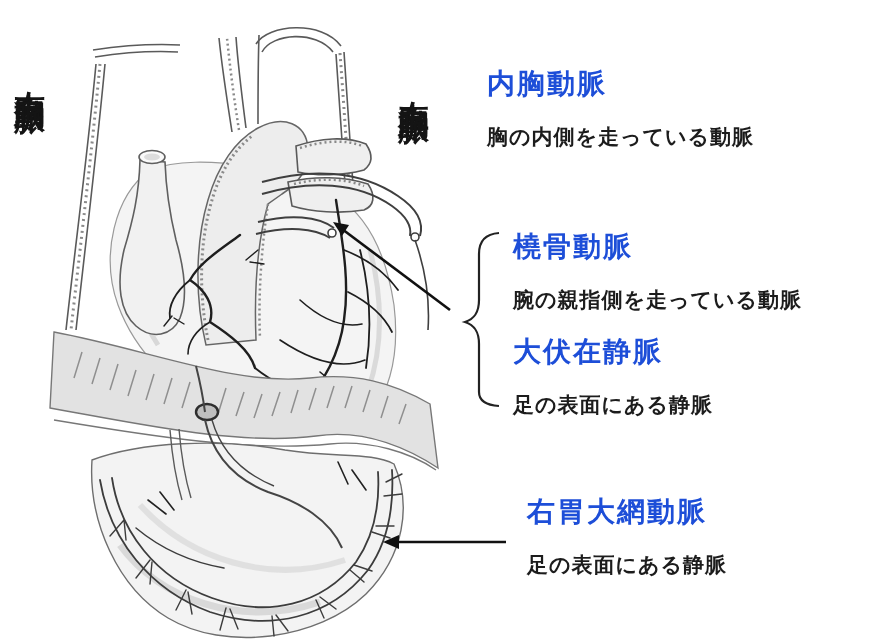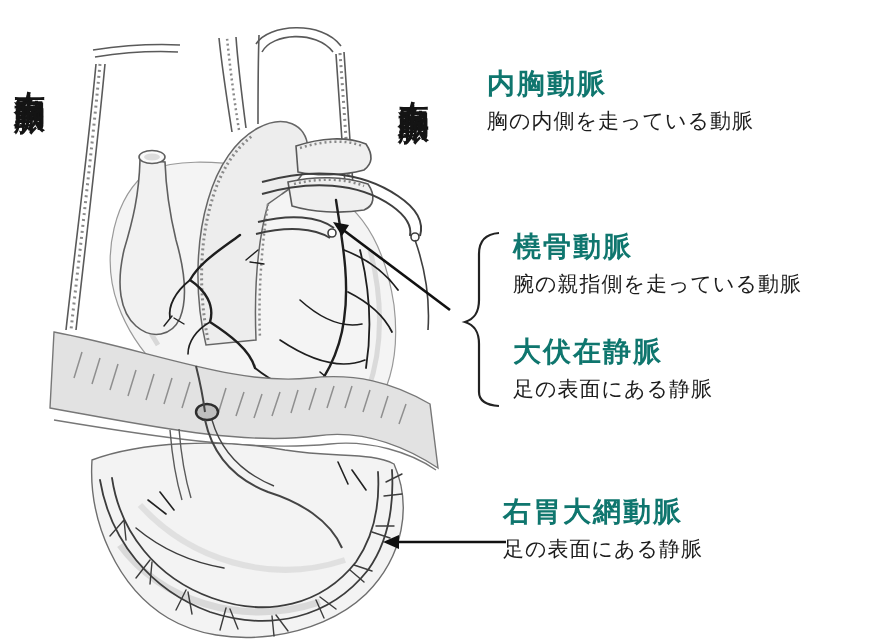--- a/index.html
+++ b/index.html
@@ -28,33 +28,33 @@
     white-space: nowrap;
   }
   .vlabel.left-side  { left: 8px;   top: 66px; }
   .vlabel.right-side { left: 392px; top: 76px; }
   .callout { position: absolute; }
   .callout .title {
     font-size: 28px;
     font-weight: bold;
     letter-spacing: 2px;
     line-height: 1.12;
-    color: #0f766e;
+    color: #1d4ed8;
   }
   .callout .desc {
     font-size: 21px;
-    font-weight: 400;
+    font-weight: 700;
     letter-spacing: 1px;
-    margin-top: 8px;
+    margin-top: 24px;
     color: #1c1c1c;
   }
   .callout.c1 { left: 487px; top: 68px; }
   .callout.c2 { left: 513px; top: 231px; }
   .callout.c3 { left: 513px; top: 336px; }
-  .callout.c4 { left: 503px; top: 496px; }
+  .callout.c4 { left: 527px; top: 496px; }
 </style>
 </head>
 <body>
 
 <div class="stage">
 
   <svg class="art" viewBox="0 0 870 640" xmlns="http://www.w3.org/2000/svg">
 
     <g fill="none" stroke="#5a5a5a" stroke-width="1.6">
       <path d="M93,50 Q140,43 180,45"></path>

